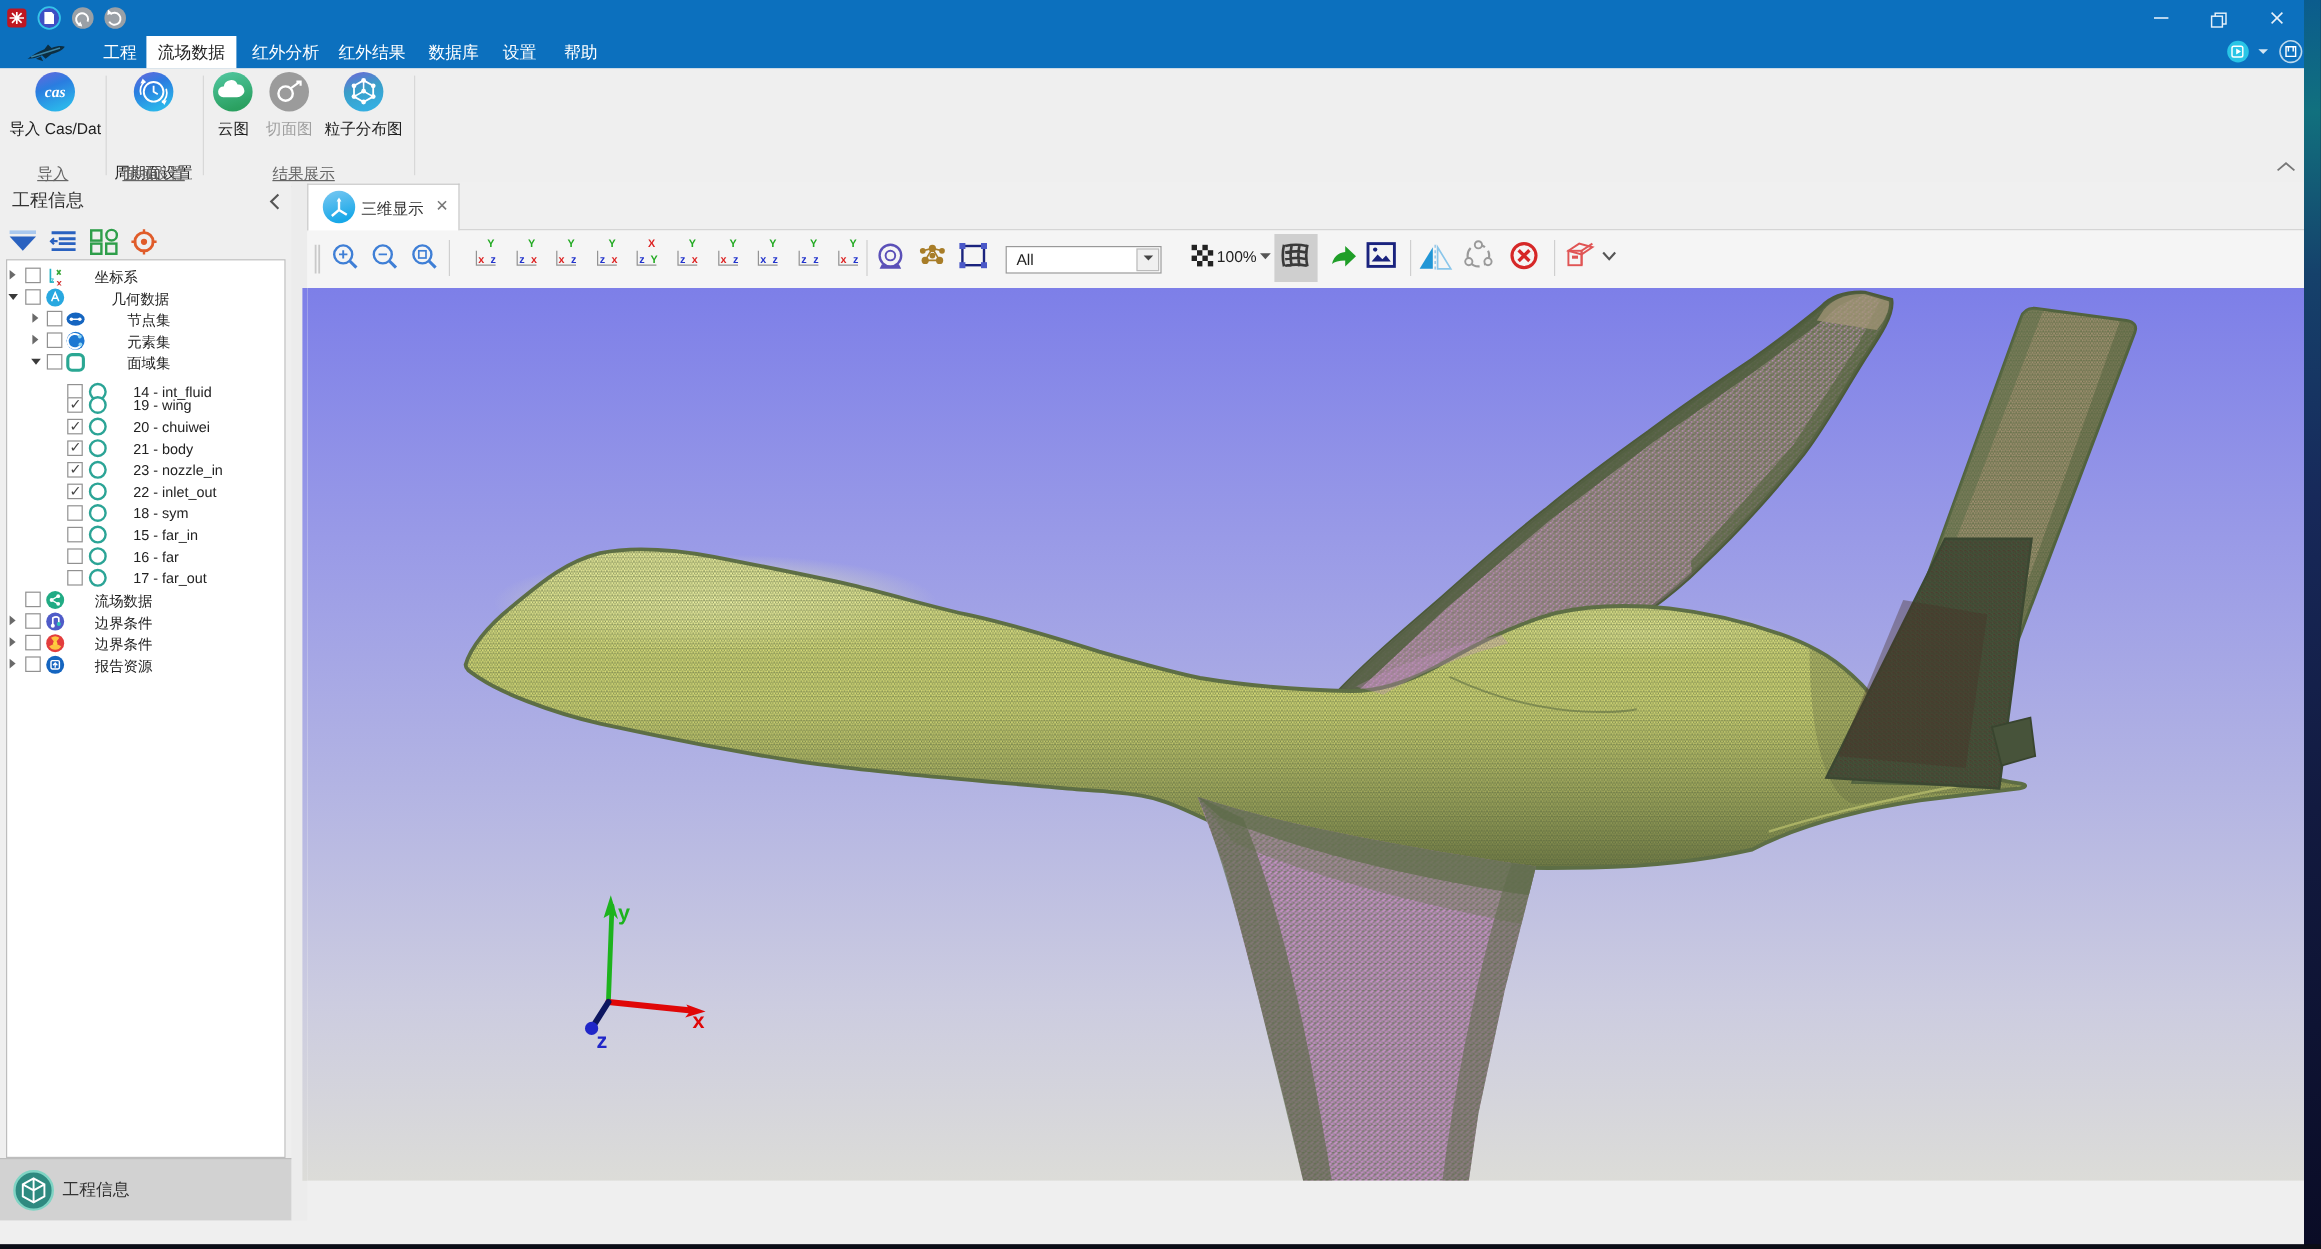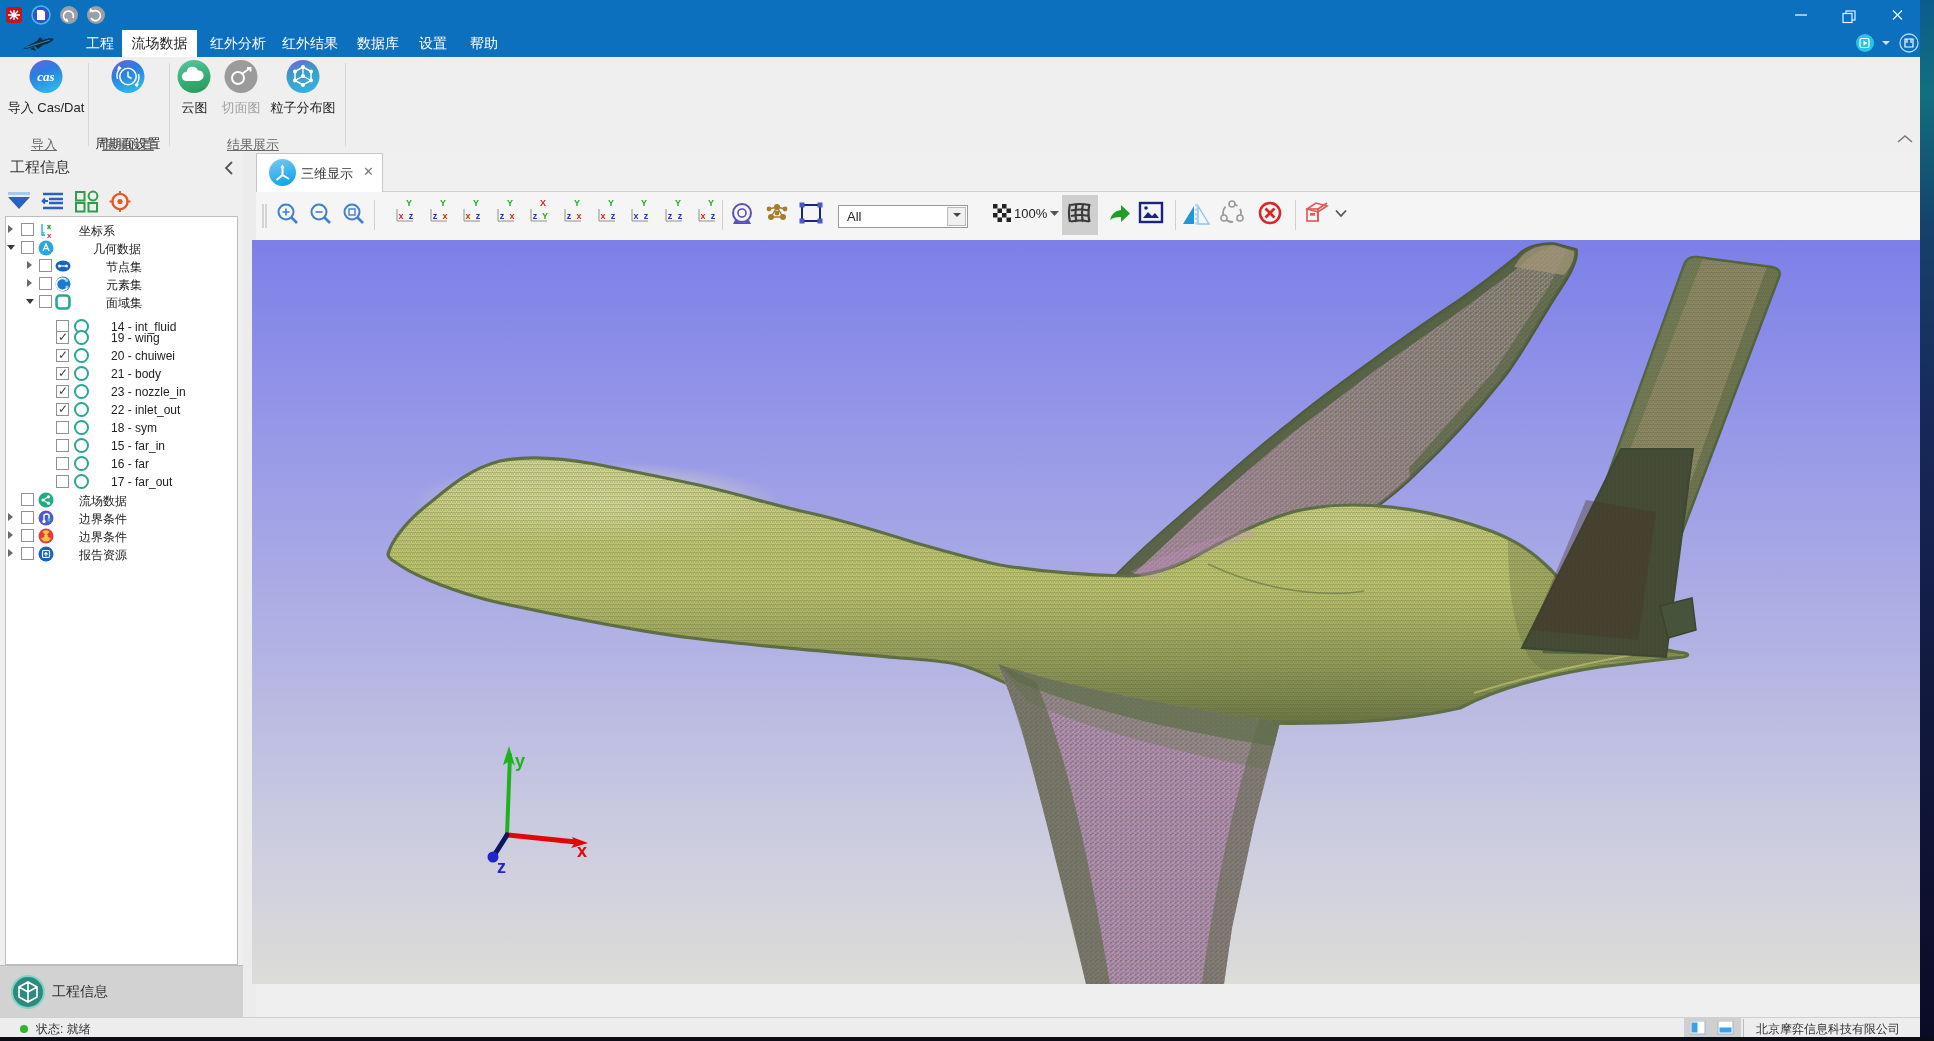--- a/index.html
+++ b/index.html
@@ -615,28 +615,15 @@
         <path d="M251 595 L320 602" stroke="#e00707" stroke-width="5"></path>
         <path d="M316 597 l16 6 -17 5 4 -5 z" fill="#e00707"></path>
         <path d="M251 595 L239 614" stroke="#0d1660" stroke-width="5"></path>
         <circle cx="237" cy="617" r="5.5" fill="#2026c8"></circle>
         <text x="259" y="527" font-size="18" font-weight="bold" fill="#1db31d">y</text>
         <text x="321" y="617" font-size="18" font-weight="bold" fill="#e00707">x</text>
         <text x="241" y="633" font-size="18" font-weight="bold" fill="#2026c8">z</text>
       </g>
     </svg>
   </div>
-  <div id="statusbar" class="abs">
-    <span class="dot"></span>
-      <span class="st">状态: 就绪</span>
-    <span class="ibox"></span>
-      <svg class="abs" style="left:1690px;top:2.5px" width="46" height="14">
-      <rect x="0" y="0" width="15" height="13" fill="#fff" stroke="#9ab6cc"></rect>
-      <rect x="1.5" y="1.5" width="6" height="10" fill="#3aa0e8"></rect>
-      <rect x="28" y="0" width="15" height="13" fill="#fff" stroke="#9ab6cc"></rect>
-      <rect x="29.5" y="6.5" width="12" height="5" fill="#3aa0e8"></rect>
-    </svg>
-      <span class="vsep"></span>
-    <span class="comp">北京摩弈信息科技有限公司</span>
-  </div>
 </div>
 <div id="rightstrip" class="abs"></div>
 <div id="bottomstrip" class="abs"></div>
 
 </body></html>

